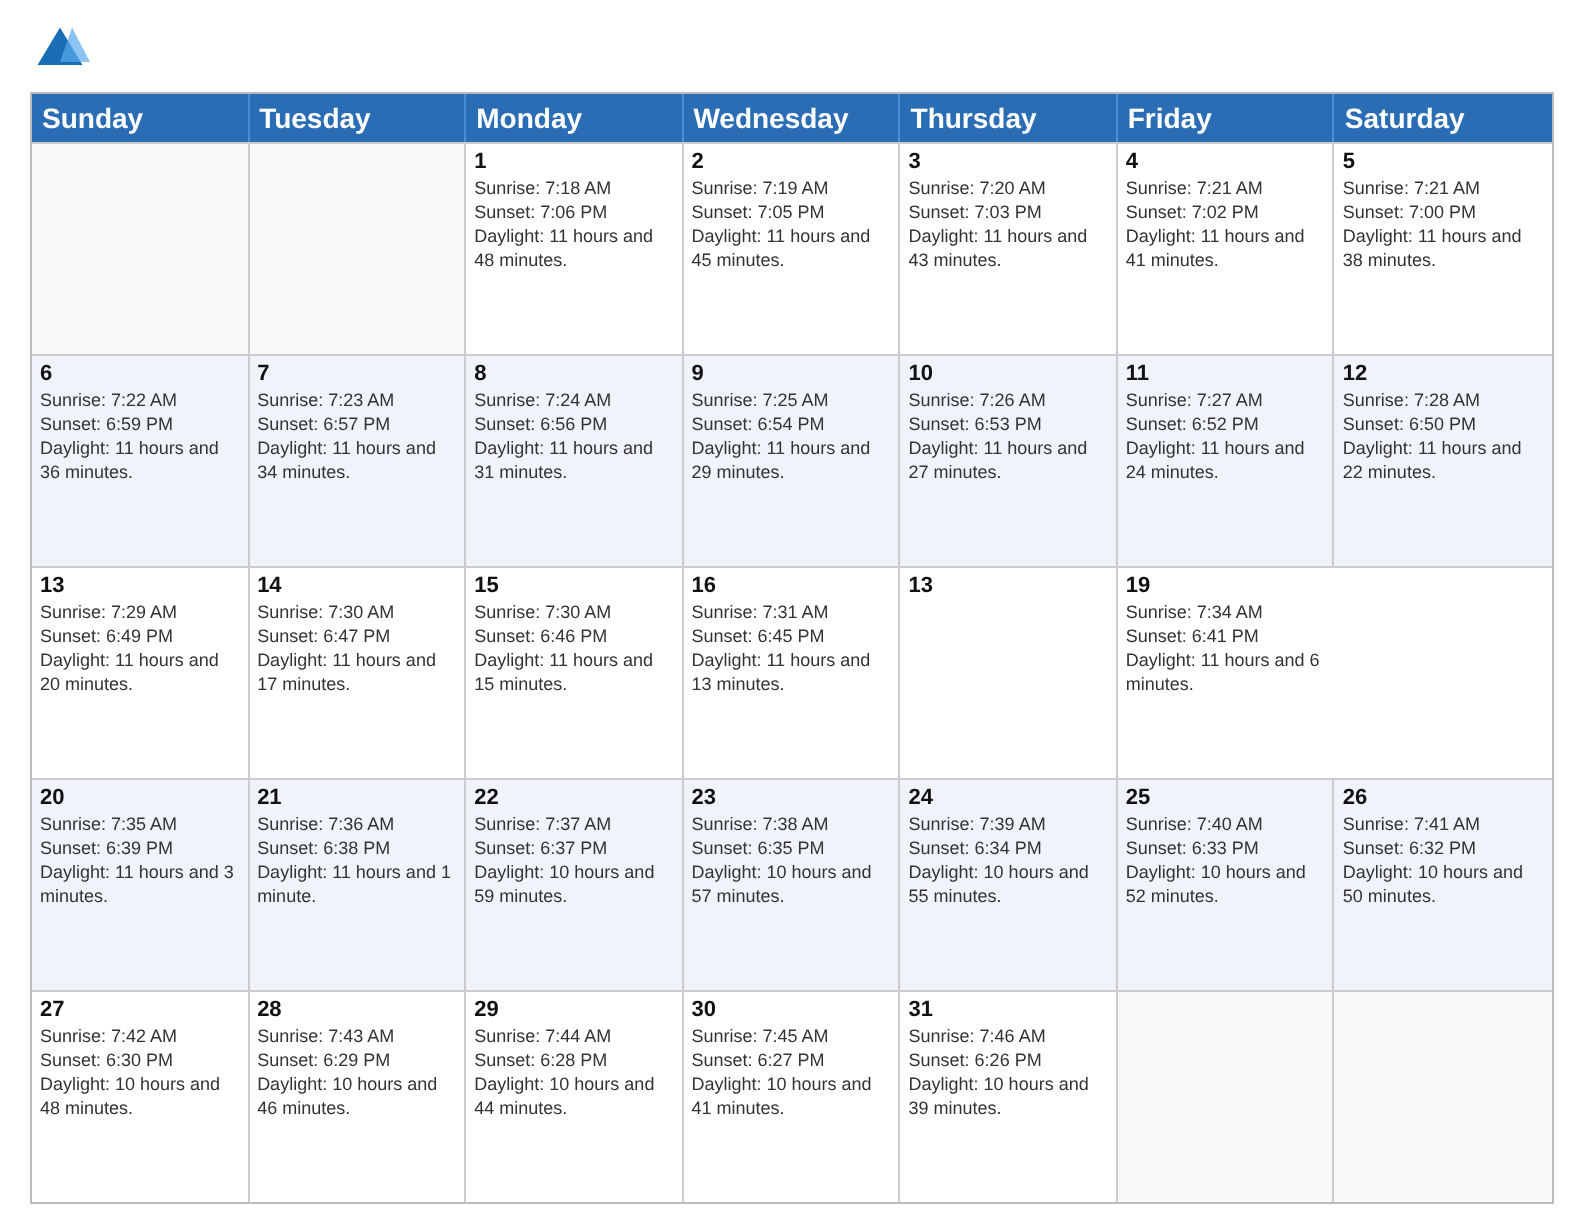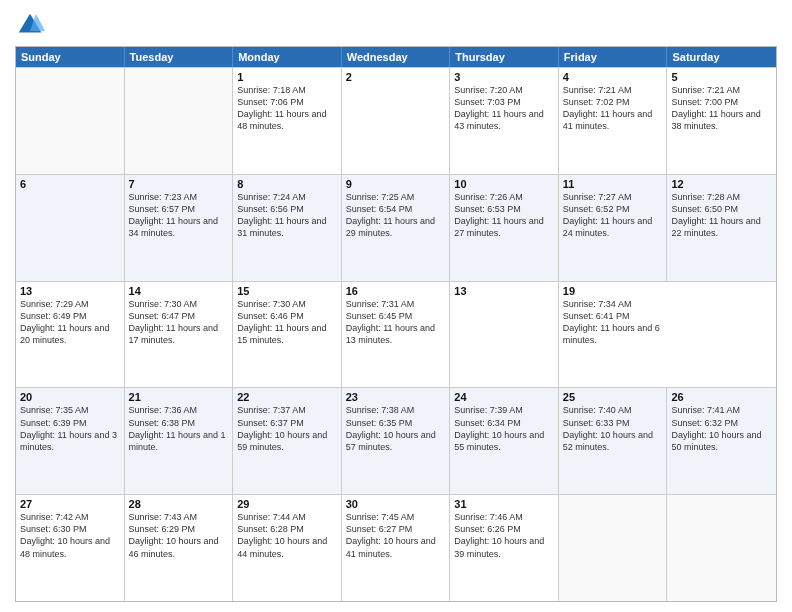--- a/index.html
+++ b/index.html
@@ -60,21 +60,21 @@
       flex-direction: column;
       border: 1px solid #bbb;
     }
     .cal-header {
       display: grid;
       grid-template-columns: repeat(7, 1fr);
       background: #2a6db5;
     }
     .cal-header-cell {
       color: #fff;
-      font-size: 11px;
+      font-size: 14px;
       font-weight: bold;
       padding: 4px 5px;
       text-align: left;
       border-right: 1px solid #4a8dd5;
     }
     .cal-header-cell:last-child { border-right: none; }
     .cal-body {
       display: flex;
       flex-direction: column;
       flex: 1;
@@ -143,37 +143,39 @@
     <div class="cal-body">
     <div class="cal-row">
           <div class="cal-cell empty"></div>
           <div class="cal-cell empty"></div>
           <div class="cal-cell">
             <div class="day-num">1</div>
             <div class="day-info">Sunrise: 7:18 AM<br>Sunset: 7:06 PM<br>Daylight: 11 hours and 48 minutes.</div>
           </div>
           <div class="cal-cell">
             <div class="day-num">2</div>
+            <div class="day-info">Sunrise: 7:19 AM<br>Sunset: 7:05 PM<br>Daylight: 11 hours and 45 minutes.</div>
           </div>
           <div class="cal-cell">
             <div class="day-num">3</div>
             <div class="day-info">Sunrise: 7:20 AM<br>Sunset: 7:03 PM<br>Daylight: 11 hours and 43 minutes.</div>
           </div>
           <div class="cal-cell">
             <div class="day-num">4</div>
             <div class="day-info">Sunrise: 7:21 AM<br>Sunset: 7:02 PM<br>Daylight: 11 hours and 41 minutes.</div>
           </div>
           <div class="cal-cell">
             <div class="day-num">5</div>
             <div class="day-info">Sunrise: 7:21 AM<br>Sunset: 7:00 PM<br>Daylight: 11 hours and 38 minutes.</div>
           </div>
         </div>
         <div class="cal-row">
           <div class="cal-cell alt-row">
             <div class="day-num">6</div>
+            <div class="day-info">Sunrise: 7:22 AM<br>Sunset: 6:59 PM<br>Daylight: 11 hours and 36 minutes.</div>
           </div>
           <div class="cal-cell alt-row">
             <div class="day-num">7</div>
             <div class="day-info">Sunrise: 7:23 AM<br>Sunset: 6:57 PM<br>Daylight: 11 hours and 34 minutes.</div>
           </div>
           <div class="cal-cell alt-row">
             <div class="day-num">8</div>
             <div class="day-info">Sunrise: 7:24 AM<br>Sunset: 6:56 PM<br>Daylight: 11 hours and 31 minutes.</div>
           </div>
           <div class="cal-cell alt-row">

